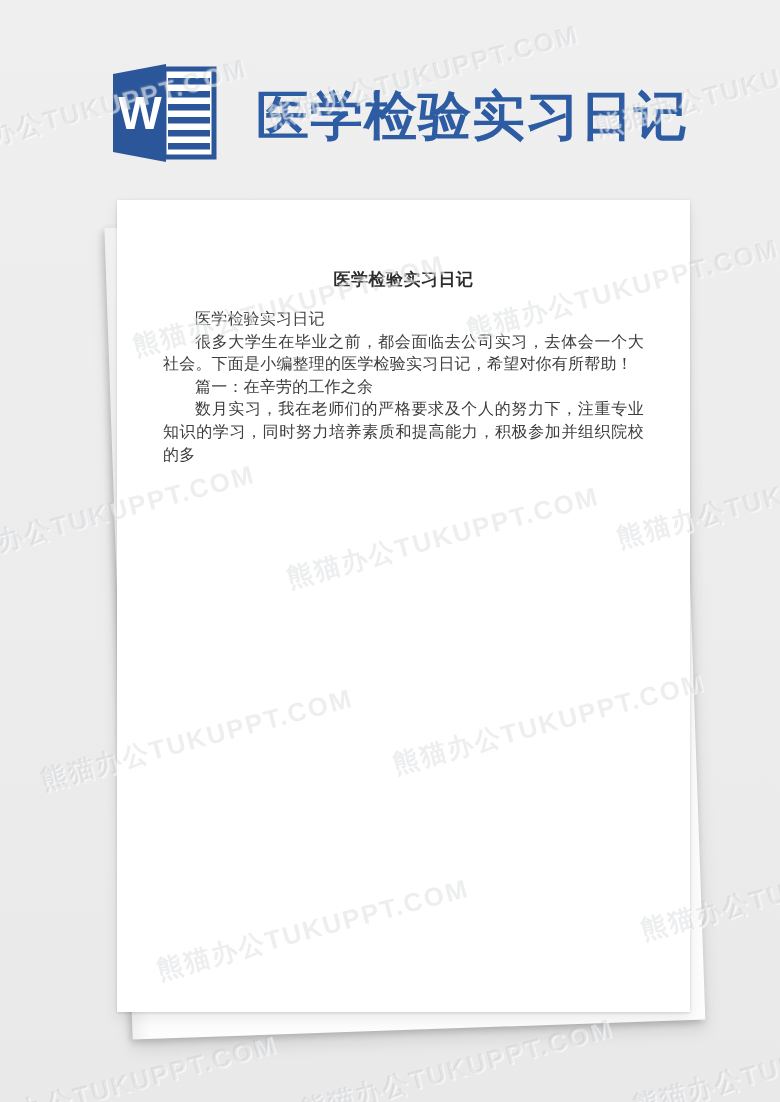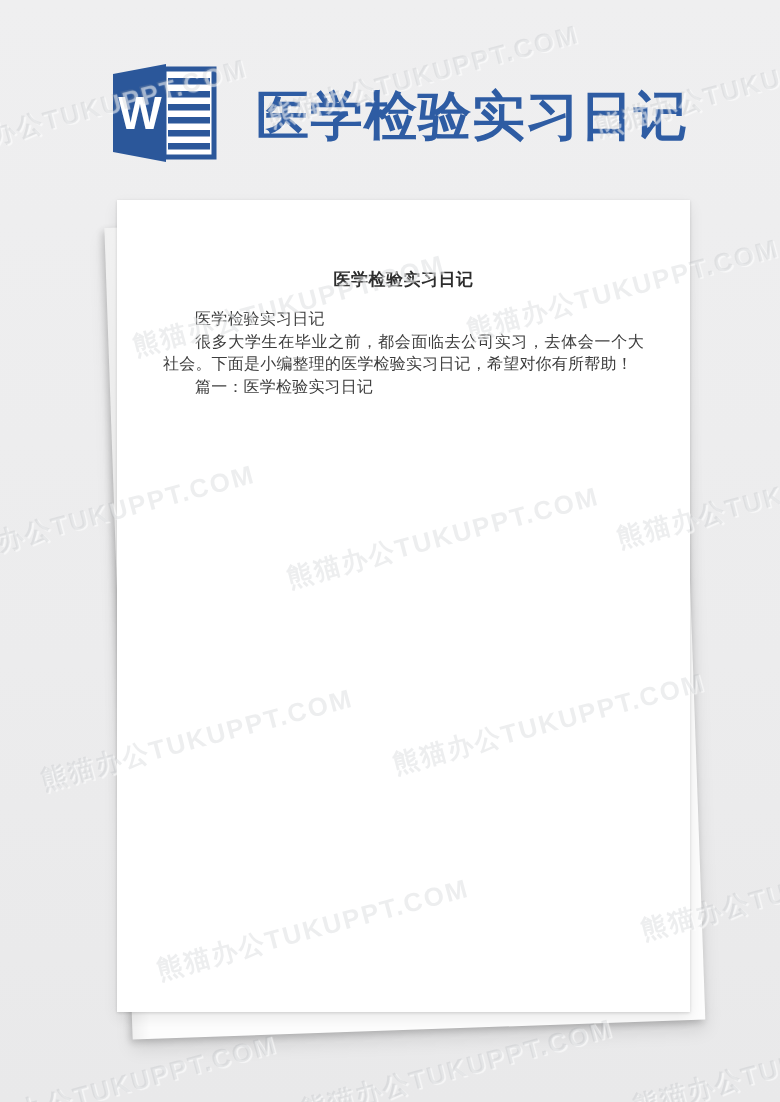--- a/index.html
+++ b/index.html
@@ -143,21 +143,22 @@
     <div class="big-title">医学检验实习日记</div>
   </div>
 
   <div class="page-back"></div>
 
   <div class="page-front">
     <div class="doc-heading">医学检验实习日记</div>
     <div class="doc-body">
       <p>医学检验实习日记</p>
       <p>很多大学生在毕业之前，都会面临去公司实习，去体会一个大社会。下面是小编整理的医学检验实习日记，希望对你有所帮助！</p>
-      <p>篇一：医学检验实习日记</p>
+      <p>篇一：在辛劳的工作之余</p>
+      <p>数月实习，我在老师们的严格要求及个人的努力下，注重专业知识的学习，同时努力培养素质和提高能力，积极参加并组织院校的多</p>
     </div>
   </div>
 
   <div class="wm-layer">
     <span class="wm">熊猫办公TUKUPPT.COM</span>
     <span class="wm">熊猫办公TUKUPPT.COM</span>
     <span class="wm">熊猫办公TUKUPPT.COM</span>
     <span class="wm">熊猫办公TUKUPPT.COM</span>
     <span class="wm">熊猫办公TUKUPPT.COM</span>
     <span class="wm">熊猫办公TUKUPPT.COM</span>

